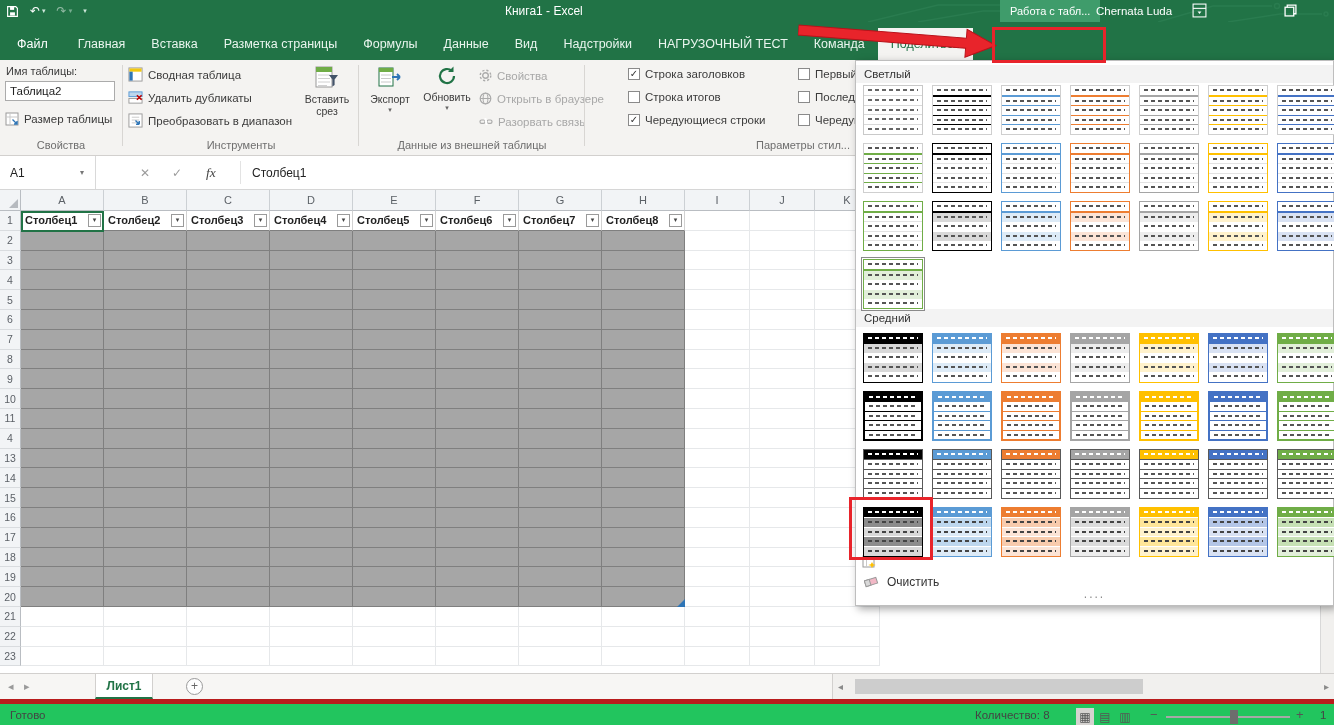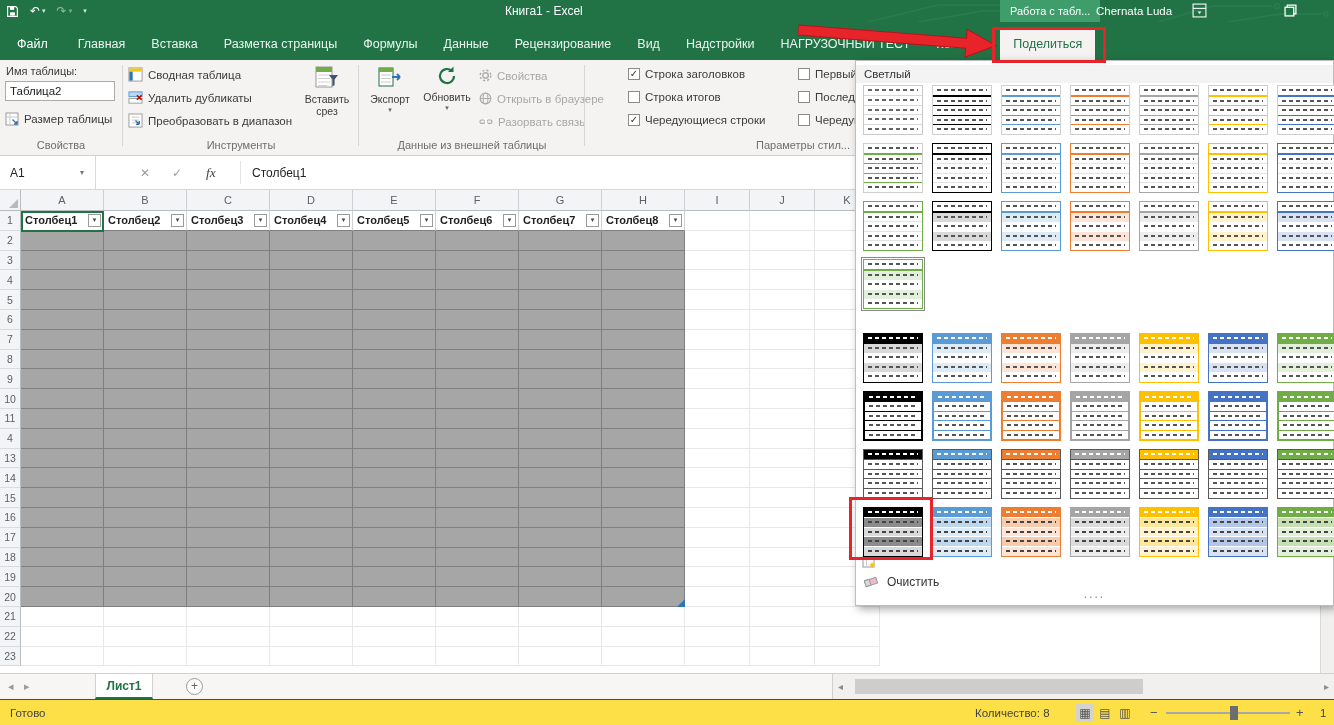--- a/index.html
+++ b/index.html
@@ -72,21 +72,21 @@
 .grip{position:absolute;left:0;width:100%;text-align:center;color:#8a8a8a;font-size:12px;letter-spacing:2px;top:526px}
 
 .sheetbar{position:absolute;left:0;top:673px;width:100%;height:26px;background:#f7f6f4;border-top:1px solid #d2d0ce;z-index:2}
 .snav{position:absolute;top:0;height:100%;display:flex;align-items:center;color:#9a9a9a;font-size:11px;cursor:pointer}
 .stab{position:absolute;left:95px;top:0;height:100%;width:58px;background:#fff;border-left:1px solid #d2d0ce;border-right:1px solid #d2d0ce;border-bottom:2px solid #217346;color:#217346;font-weight:bold;font-size:12px;display:flex;align-items:center;justify-content:center;cursor:pointer}
 .addsheet{position:absolute;left:186px;top:4px;width:17px;height:17px;border:1px solid #9a9a9a;border-radius:50%;color:#666;font-size:12px;line-height:14px;text-align:center;background:#fdfdfd;cursor:pointer}
 .hscroll{position:absolute;left:832px;right:0;top:0;height:100%;background:#f1f0ee;border-left:1px solid #d2d0ce}
 .hthumb{position:absolute;left:22px;top:5px;width:288px;height:15px;background:#cdcdcd;cursor:pointer}
 .hscroll .ar{position:absolute;top:0;height:100%;display:flex;align-items:center;color:#8a8a8a;font-size:10px;cursor:pointer}
 
-.statusbar{position:absolute;left:0;top:699px;width:100%;height:26px;background:#fde047;border-top:1px solid #b91c1c;font-size:11.5px;color:#444;z-index:2}
+.statusbar{position:absolute;left:0;top:699px;width:100%;height:26px;background:#22c55e;border-top:5px solid #b91c1c;font-size:11.5px;color:#444;z-index:2}
 .sready{position:absolute;left:10px;top:0;height:100%;display:flex;align-items:center}
 .scount{position:absolute;left:975px;top:0;height:100%;display:flex;align-items:center}
 .sview{position:absolute;top:4px;width:18px;height:18px;display:flex;align-items:center;justify-content:center;font-size:12px;color:#555;cursor:pointer}
 .sview.on{background:#d5d3d0}
 .szoom{position:absolute;top:0;height:100%;display:flex;align-items:center;color:#555;cursor:pointer;font-size:13px}
 .ztrack{position:absolute;left:1166px;top:12px;width:124px;height:2px;background:#a8a8a8}
 .zthumb{position:absolute;left:1230px;top:6px;width:8px;height:14px;background:#6d6d6d;cursor:pointer}
 .zpct{position:absolute;left:1320px;top:0;height:100%;display:flex;align-items:center;color:#444}
 
 #annotations{position:absolute;left:0;top:0;width:100%;height:100%;z-index:100;pointer-events:none}
@@ -151,21 +151,20 @@
   </div>
 
   <div class="tabrow">
     <div class="rtab file">Файл</div>
     <div id="ribbon-tabs" class="rtabs">
         <div class="rtab">Главная</div>
         <div class="rtab">Вставка</div>
         <div class="rtab">Разметка страницы</div>
         <div class="rtab">Формулы</div>
         <div class="rtab">Данные</div>
-        <div class="rtab">Рецензирование</div>
         <div class="rtab">Вид</div>
         <div class="rtab">Надстройки</div>
         <div class="rtab">НАГРУЗОЧНЫЙ ТЕСТ</div>
         <div class="rtab">Команда</div>
         <div class="rtab active">Поделиться</div>
       </div>
   </div>
 
   <div class="ribbon">
 
@@ -615,20 +614,21 @@
       <div class="cell" style="left: 750px; top: 456.6px; width: 65px; height: 19.8px;"></div>
       <div class="cell" style="left: 815px; top: 456.6px; width: 65px; height: 19.8px;"></div>
       <div class="a1sel" style="left: 21px; top: 21px; width: 83px; height: 20.8px;"></div>
       <div class="hdl" style="left: 677px; top: 409px;"></div>
     </div>
 
   <div class="vscroll"></div>
 
   <div class="panel" id="panel">
     <div class="sect" style="top:4px">Светлый</div>
+    <div class="sect" style="top:248px">Средний</div>
     <div class="menu-item" style="left:6px;top:494px">
       <svg width="14" height="14" viewBox="0 0 14 14">
           <rect x="1" y="1" width="11" height="11" fill="#fff" stroke="#9a9a9a"></rect>
           <path d="M1 4.5h11M4.5 1v11" stroke="#c9c9c9"></path>
           <path d="M10 7l1.2 2.3L13.7 10l-2.5.7L10 13l-1.2-2.3L6.3 10l2.5-.7z" fill="#ffc000"></path>
         </svg>
     </div>
     <div class="menu-item" style="left:8px;top:514px">
       <svg width="15" height="12" viewBox="0 0 15 12">
           <g transform="rotate(-18 7 6)">

